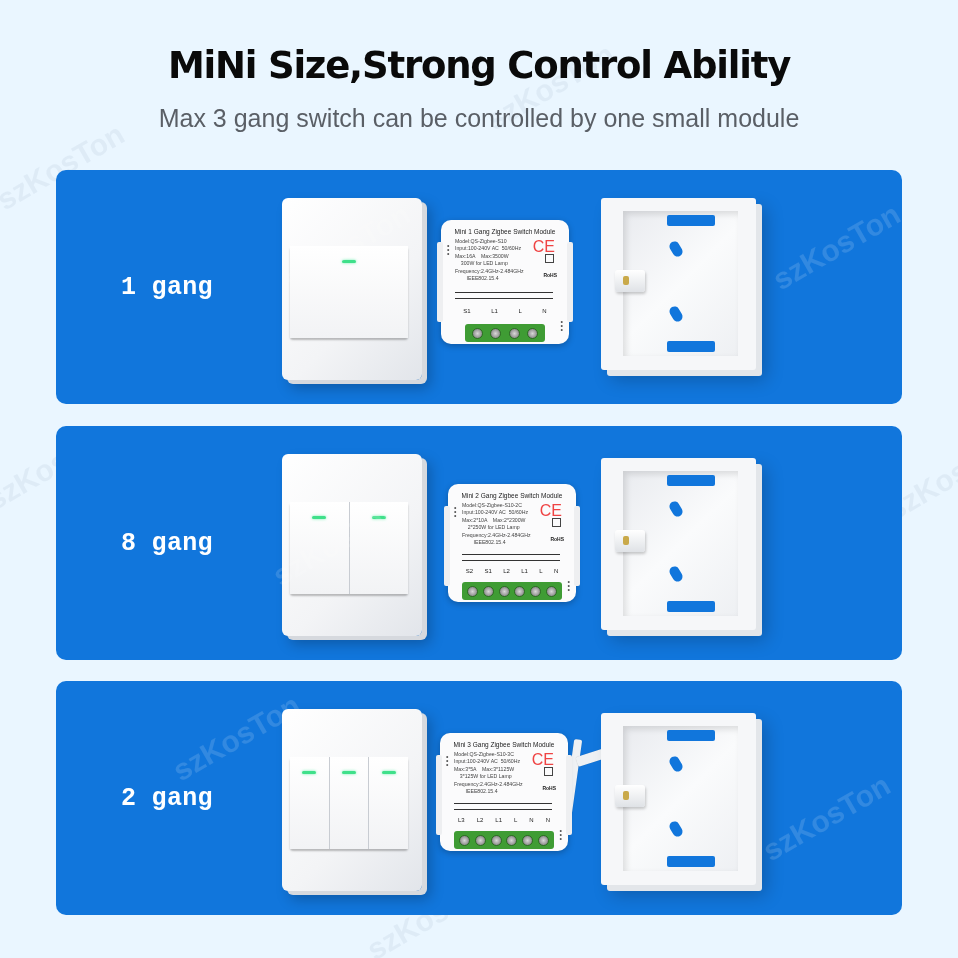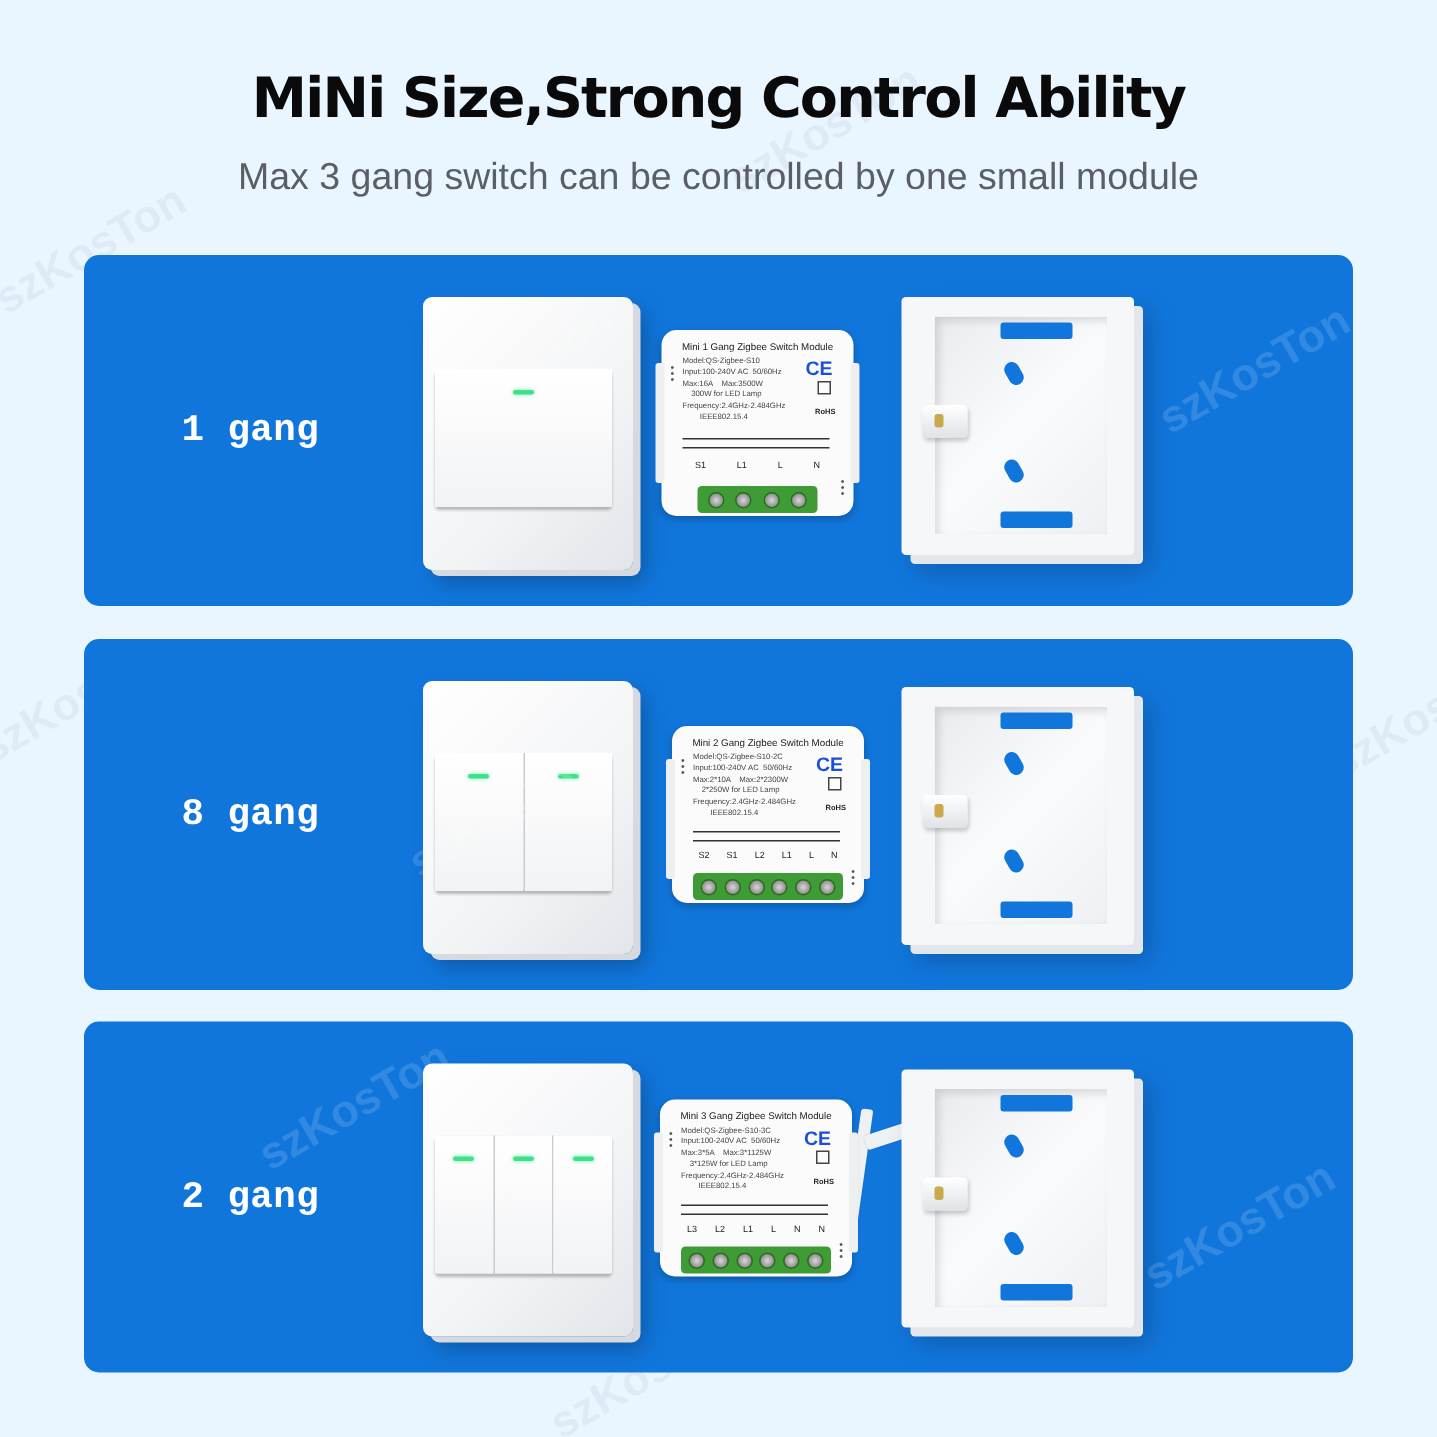--- a/index.html
+++ b/index.html
@@ -64,21 +64,21 @@
   }
   .module .mtitle {
     position: absolute; top: 8px; left: 0; width: 100%; text-align: center;
     font-size: 6.5px; color: #222;
   }
   .module .spec {
     position: absolute; top: 18px; left: 14px; font-size: 5.2px; line-height: 7.4px;
     color: #444; white-space: pre;
   }
   .module .ce {
-    position: absolute; top: 18px; right: 14px; font-size: 13px; font-weight: bold; color: #1d4ed8;
+    position: absolute; top: 18px; right: 14px; font-size: 16px; font-weight: normal; color: #ef4444;
   }
   .module .rohs {
     position: absolute; top: 52px; right: 12px; font-size: 5px; font-weight: bold; color: #222;
   }
   .module .bin {
     position: absolute; top: 34px; right: 15px; width: 9px; height: 9px;
     border: 1px solid #444; 
   }
   .module .wire {
     position: absolute; left: 14px; right: 16px; height: 0; border-top: 1px solid #333;

